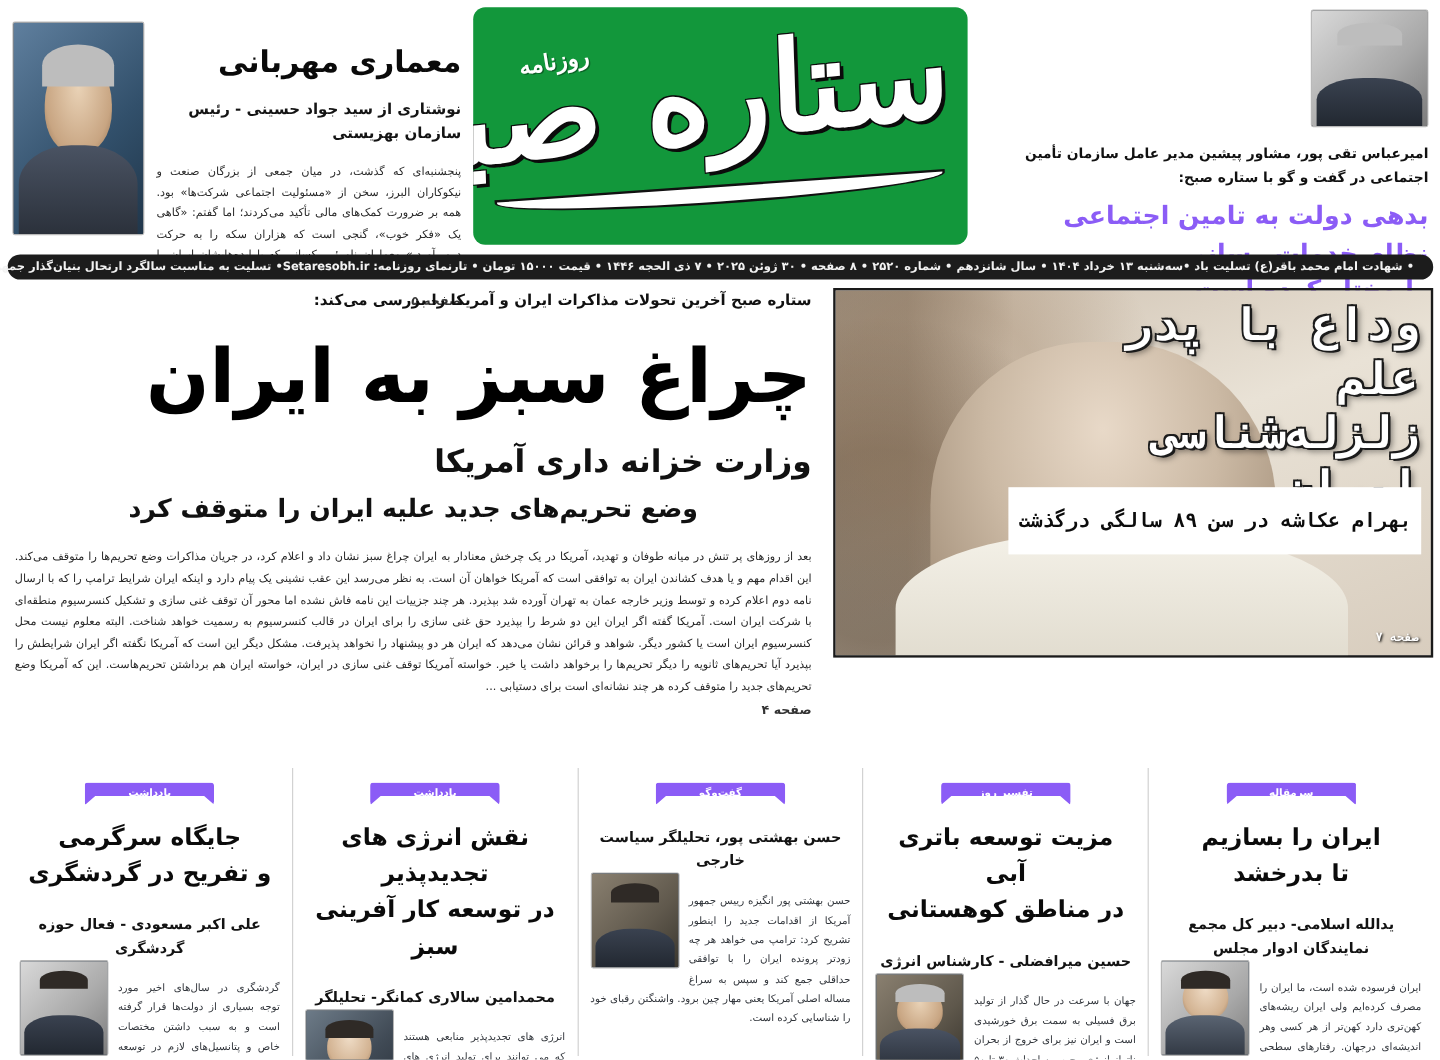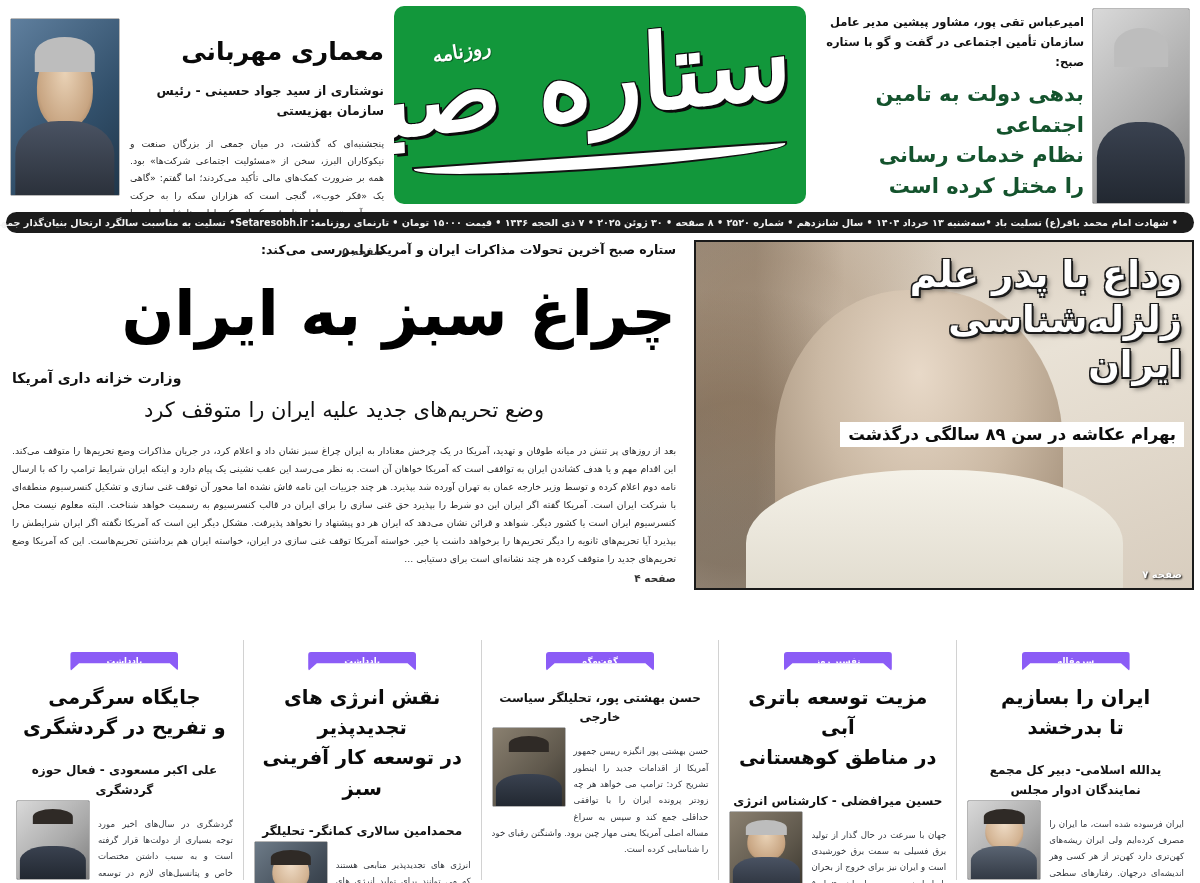--- a/index.html
+++ b/index.html
@@ -11,33 +11,33 @@
     overflow: hidden;
   }
   .page { position: relative; width: 1200px; height: 883px; background:#fff; }
 
   
   .topband { position: relative; width: 1200px; height: 212px; background:#fff; display:flex; }
 
   
   .teaser-left {
     width: 390px; height: 164px; padding: 8px 10px 4px 8px;
-    display: flex; flex-direction: row; gap: 8px; direction: rtl;
+    display: flex; flex-direction: column; gap: 8px; direction: rtl;
   }
   .teaser-left .txt { flex: 1 1 auto; text-align: right; padding-top: 4px; }
   .teaser-left .photo {
     width: 98px; height: 196px; border: 1px solid #b9b9b9; background:#2b2f36;
     position: relative; overflow:hidden; flex: 0 0 98px; border-radius:2px;
   }
   .kicker {
     font-size: 11.5px; line-height: 1.75; color:#111; font-weight:600;
     letter-spacing: -0.2px;
   }
   .teaser-left h2 {
-    font-size: 21px; line-height: 1.45; font-weight: 800; color:#14532d;
+    font-size: 21px; line-height: 1.45; font-weight: 800; color:#8b5cf6;
     margin-top: 7px; letter-spacing: -0.4px;
   }
   .pageref { font-size: 10.5px; color:#333; margin-top: 8px; font-weight:600; }
 
   
   .masthead {
     width: 420px; height: 212px; padding: 6px 4px 8px 4px;
     display:flex; align-items:stretch; justify-content:center;
   }
   .masthead-box {
@@ -102,32 +102,33 @@
   
   .main { position:absolute; top: 240px; left: 6px; right: 6px; height: 392px; display:flex; gap: 10px; }
 
   
   .lead { flex: 1 1 auto; padding: 2px 8px 0 6px; text-align: right; }
   .lead .eyebrow { font-size: 12.5px; font-weight:700; color:#111; letter-spacing:-0.3px; }
   .lead h1 {
     font-size: 62px; font-weight: 900; color:#000; line-height: 1.12;
     margin-top: 22px; letter-spacing: -2px; text-align:right;
   }
-  .lead .deck1 { font-size: 14px; font-weight:700; color:#111; text-align:left; margin-top: 22px; }
-  .lead .deck2 { font-size: 21px; font-weight:400; color:#111; text-align:center; margin-top: 12px; }
+  .lead .deck1 { font-size: 26px; font-weight:700; color:#111; text-align:right; margin-top: 22px; }
+  .lead .deck2 { font-size: 21px; font-weight:700; color:#111; text-align:center; margin-top: 12px; }
   .lead .body {
     font-size: 9.3px; line-height: 1.92; color:#272727; margin-top: 20px;
     text-align: justify; text-align-last: right;
   }
   .lead .pageref { margin-top: 5px; }
 
   
   .hero {
-    flex: 0 0 500px; height: 350px; border: 2px solid #1a1a1a; position: relative; overflow:hidden;
+    flex: 0 0 500px; height: 308px; border: 2px solid #1a1a1a; position: relative; overflow:hidden;
     background: linear-gradient(160deg,#cdbfae 0%, #e9e2d6 45%, #d8cdbe 100%);
+    font-family: Liberation Mono, monospace;
   }
   .hero .portrait {
     position:absolute; right: 26%; bottom: 0; width: 58%; height: 86%;
     background: radial-gradient(ellipse at 50% 28%, #e8d9c8 0%, #cbb9a4 48%, #9b8771 100%);
     border-radius: 46% 46% 18% 18% / 52% 52% 20% 20%;
     filter: blur(0.4px);
   }
   .hero .shirt {
     position:absolute; right: 14%; bottom: 0; width: 76%; height: 34%;
     background: linear-gradient(180deg,#f4f1e8,#e2ddd0);
@@ -141,22 +142,22 @@
       linear-gradient(90deg, rgba(60,45,30,.35) 0 12%, transparent 30%);
   }
   .hero-head {
     position:absolute; top: 10px; right: 10px; width: 300px; text-align: right; z-index: 3;
   }
   .hero-head .l {
     font-size: 37px; font-weight: 900; color:#fff; line-height:1.22; letter-spacing:-1.2px;
     text-shadow: 2px 2px 0 #1b1b1b, -1.5px -1.5px 0 #1b1b1b, 1.5px -1.5px 0 #1b1b1b, -1.5px 1.5px 0 #1b1b1b, 3px 3px 5px rgba(0,0,0,.5);
   }
   .hero-sub {
-    position:absolute; top: 180px; right: 8px; background:#fff; color:#0c0c0c;
-    font-size: 16.5px; font-weight: 800; padding: 3px 8px; z-index:3; letter-spacing:-0.5px;
+    position:absolute; top: 164px; right: 8px; background:#fff; color:#0c0c0c;
+    font-size: 16.5px; font-weight: 800; padding: 18px 8px; z-index:3; letter-spacing:-0.5px;
   }
   .hero .pageref {
     position:absolute; bottom: 8px; right: 10px; z-index:3;
     color:#fff; font-size: 10px; font-weight:700; text-shadow: 1px 1px 2px #000;
   }
 
   
   .cols {
     position:absolute; top: 640px; left: 6px; right: 6px; height: 240px;
     display:flex; gap: 0; direction: rtl;

